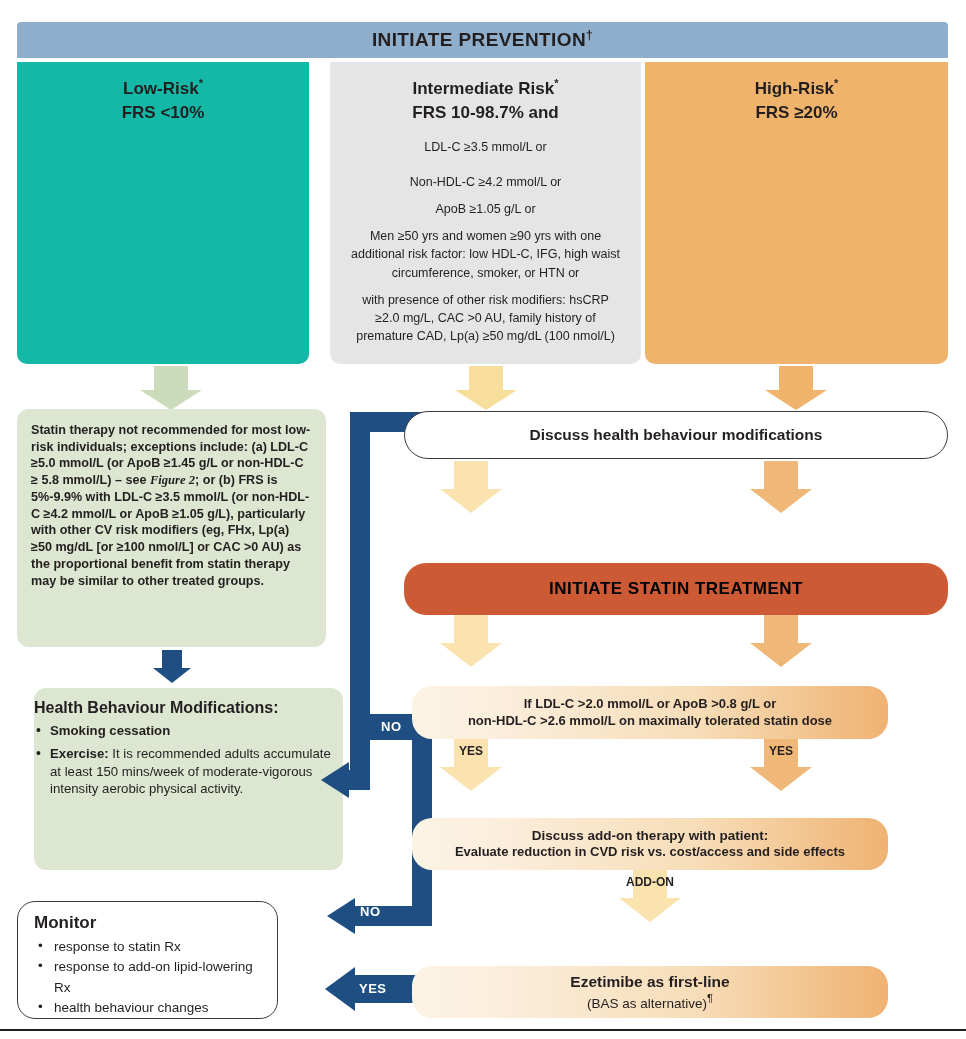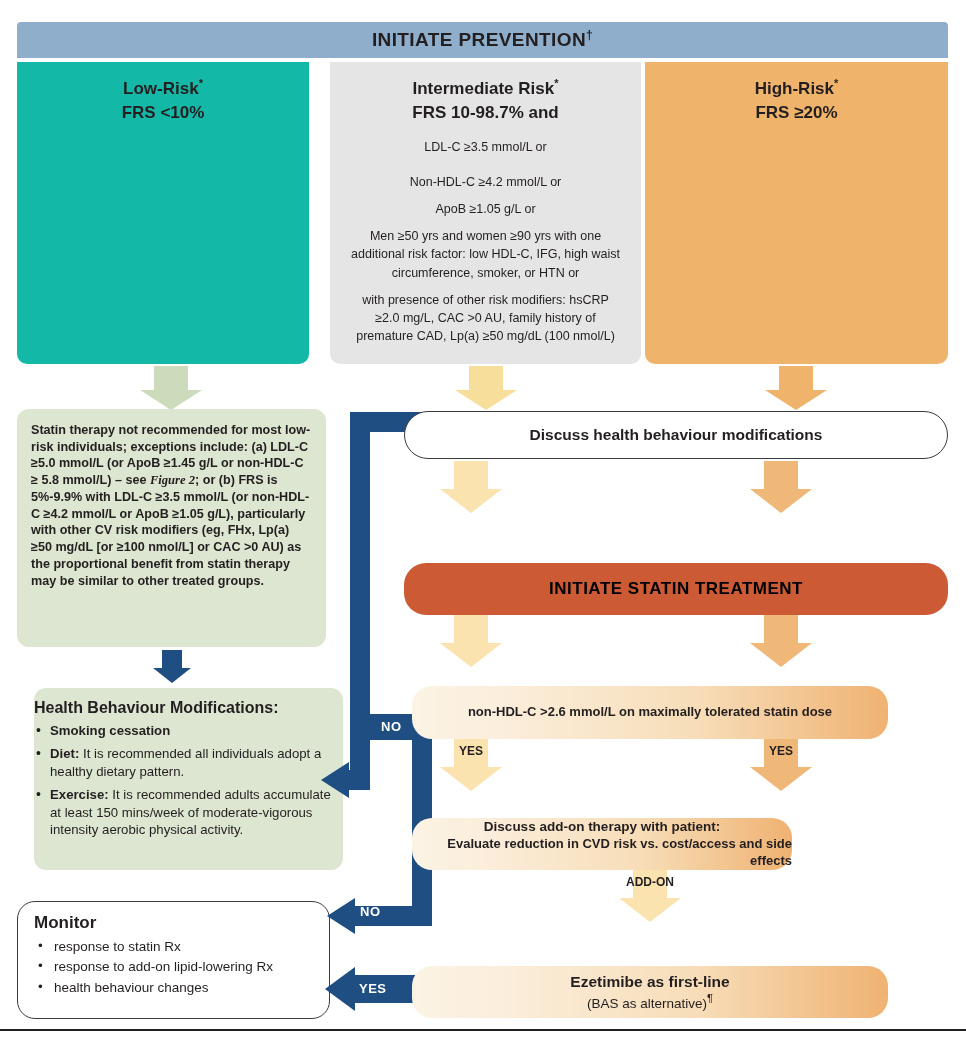--- a/index.html
+++ b/index.html
@@ -167,29 +167,26 @@
     <div style="position:absolute;left:0;top:18px;width:0;height:0;border-left:19px solid transparent;border-right:19px solid transparent;border-top:15px solid #1F4E82;"></div>
   </div>
 
   <div class="panel green" style="left:1px;top:688px;width:309px;height:182px;padding:11px 0;margin-left:33px;">
     <div class="hbm-title">Health Behaviour Modifications:</div>
     <ul class="bullets">
       <li>
         <b>Smoking cessation</b><span></span>
       </li>
       <li>
-        <b>Diet:</b><span> It is recommended all individuals adopt a healthy dietary pattern.</span>
-      </li>
-      <li>
         <b>Exercise:</b><span> It is recommended adults accumulate at least 150 mins/week of moderate-vigorous intensity aerobic physical activity.</span>
       </li>
     </ul>
   </div>
 
-  <div class="panel white" style="left:17px;top:901px;width:313px;height:118px;padding:11px 16px;">
+  <div class="panel white" style="left:17px;top:901px;width:261px;height:118px;padding:11px 16px;">
     <div class="monitor-title">Monitor</div>
     <ul class="mon-list">
       <li>response to statin Rx</li>
       <li>response to add-on lipid-lowering Rx</li>
       <li>health behaviour changes</li>
     </ul>
   </div>
 
   <div class="blue" style="left:350px;top:412px;width:84px;height:20px;"></div>
   <div class="blue" style="left:350px;top:412px;width:20px;height:358px;"></div>
@@ -228,35 +225,36 @@
   <div style="position:absolute;left:440px;top:615px;width:62px;height:52px;">
     <div style="position:absolute;left:14px;top:0;width:34px;height:28px;background:#FAE3AF;"></div>
     <div style="position:absolute;left:0;top:28px;width:0;height:0;border-left:31px solid transparent;border-right:31px solid transparent;border-top:24px solid #FAE3AF;"></div>
   </div>
   <div style="position:absolute;left:750px;top:615px;width:62px;height:52px;">
     <div style="position:absolute;left:14px;top:0;width:34px;height:28px;background:#EFB878;"></div>
     <div style="position:absolute;left:0;top:28px;width:0;height:0;border-left:31px solid transparent;border-right:31px solid transparent;border-top:24px solid #EFB878;"></div>
   </div>
 
   <div class="fbox grad-box" style="left:412px;top:686px;width:476px;height:53px;">
+    <div class="l2">If LDL-C &gt;2.0 mmol/L or ApoB &gt;0.8 g/L or</div>
     <div class="l2">non-HDL-C &gt;2.6 mmol/L on maximally tolerated statin dose</div>
   </div>
 
   <div style="position:absolute;left:440px;top:739px;width:62px;height:52px;">
     <div style="position:absolute;left:14px;top:0;width:34px;height:28px;background:#FAE3AF;"></div>
     <div style="position:absolute;left:0;top:28px;width:0;height:0;border-left:31px solid transparent;border-right:31px solid transparent;border-top:24px solid #FAE3AF;"></div>
     <div class="arrow-label" style="top:5px;">YES</div>
   </div>
   <div style="position:absolute;left:750px;top:739px;width:62px;height:52px;">
     <div style="position:absolute;left:14px;top:0;width:34px;height:28px;background:#EFB878;"></div>
     <div style="position:absolute;left:0;top:28px;width:0;height:0;border-left:31px solid transparent;border-right:31px solid transparent;border-top:24px solid #EFB878;"></div>
     <div class="arrow-label" style="top:5px;">YES</div>
   </div>
 
-  <div class="fbox grad-box" style="left:412px;top:818px;width:380px;height:52px;">
+  <div class="fbox grad-box" style="left:412px;top:818px;width:476px;height:52px;">
     <div class="l3">Discuss add-on therapy with patient:</div>
     <div class="l2">Evaluate reduction in CVD risk vs. cost/access and side effects</div>
   </div>
 
   <div style="position:absolute;left:619px;top:870px;width:62px;height:52px;">
     <div style="position:absolute;left:14px;top:0;width:34px;height:28px;background:#FAE3AF;"></div>
     <div style="position:absolute;left:0;top:28px;width:0;height:0;border-left:31px solid transparent;border-right:31px solid transparent;border-top:24px solid #FAE3AF;"></div>
     <div class="arrow-label" style="top:5px;">ADD-ON</div>
   </div>
 

